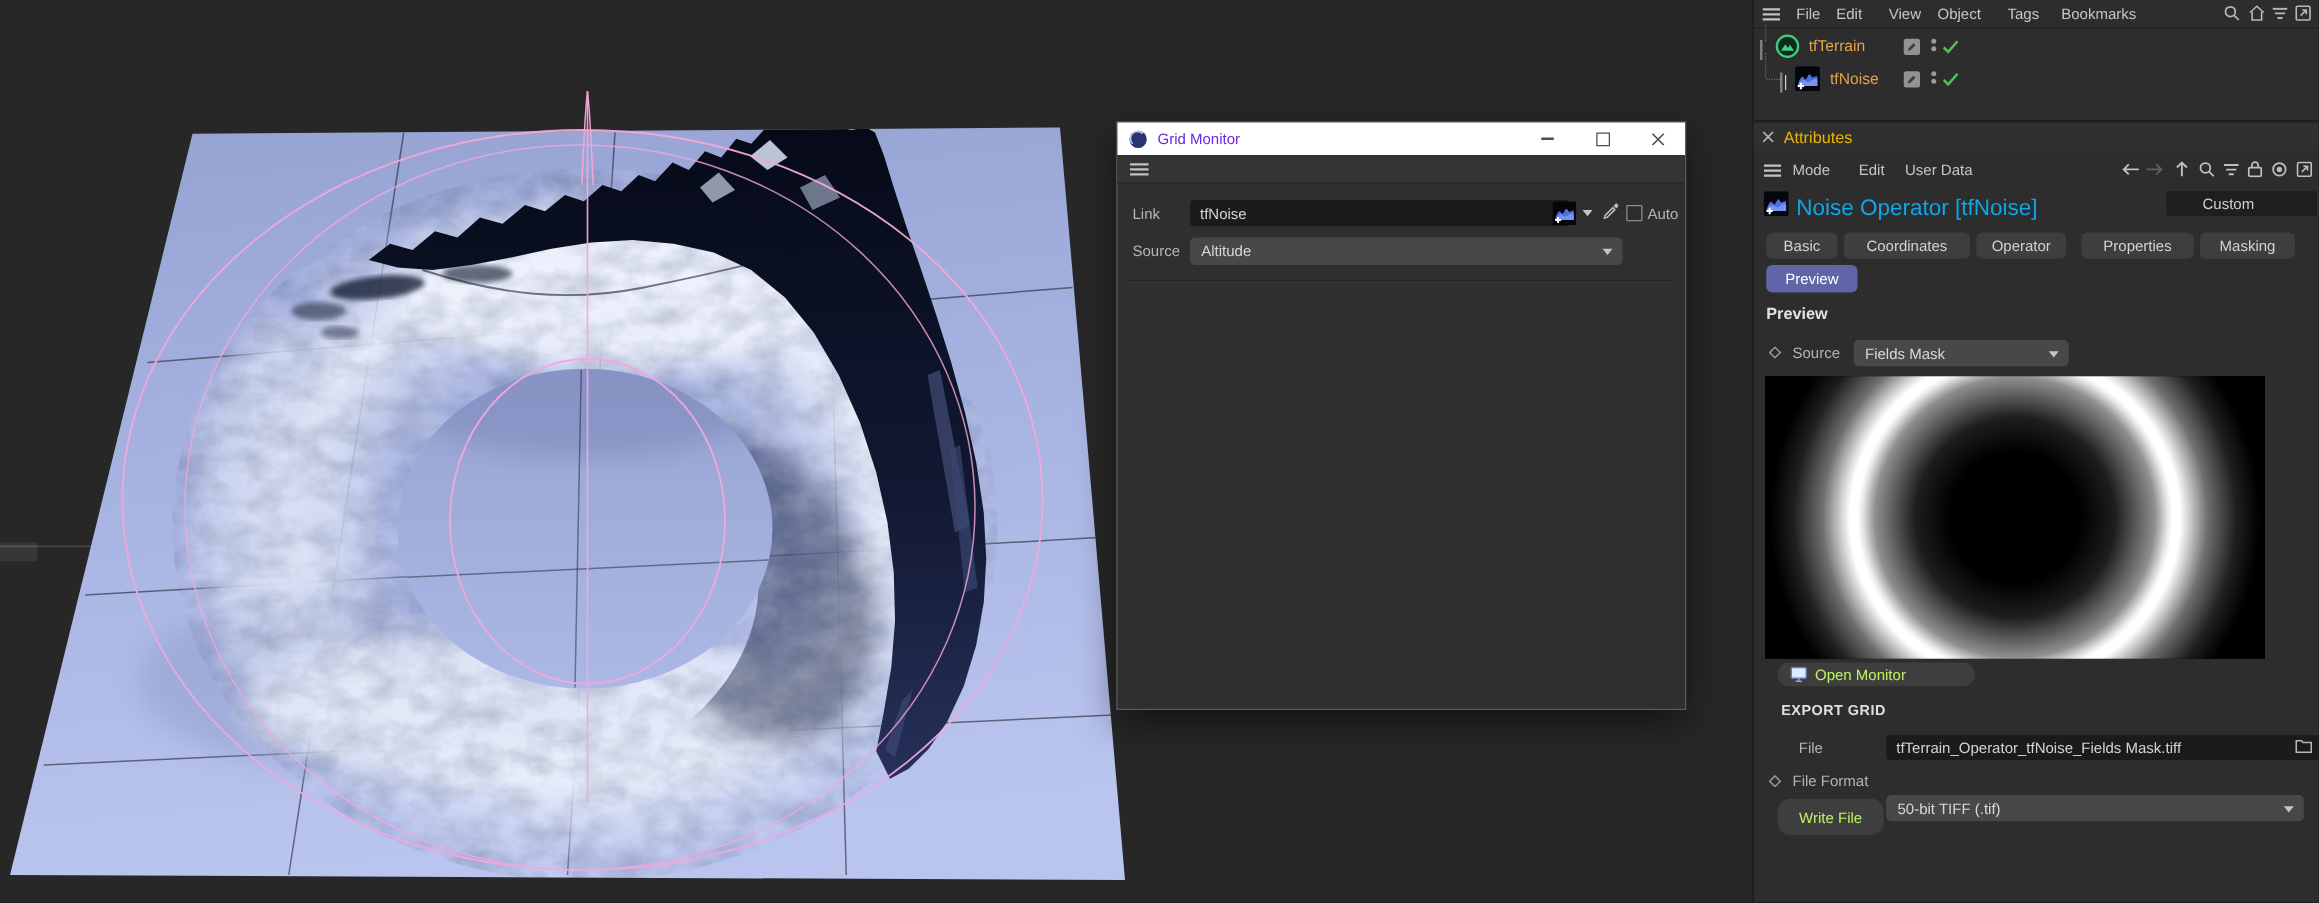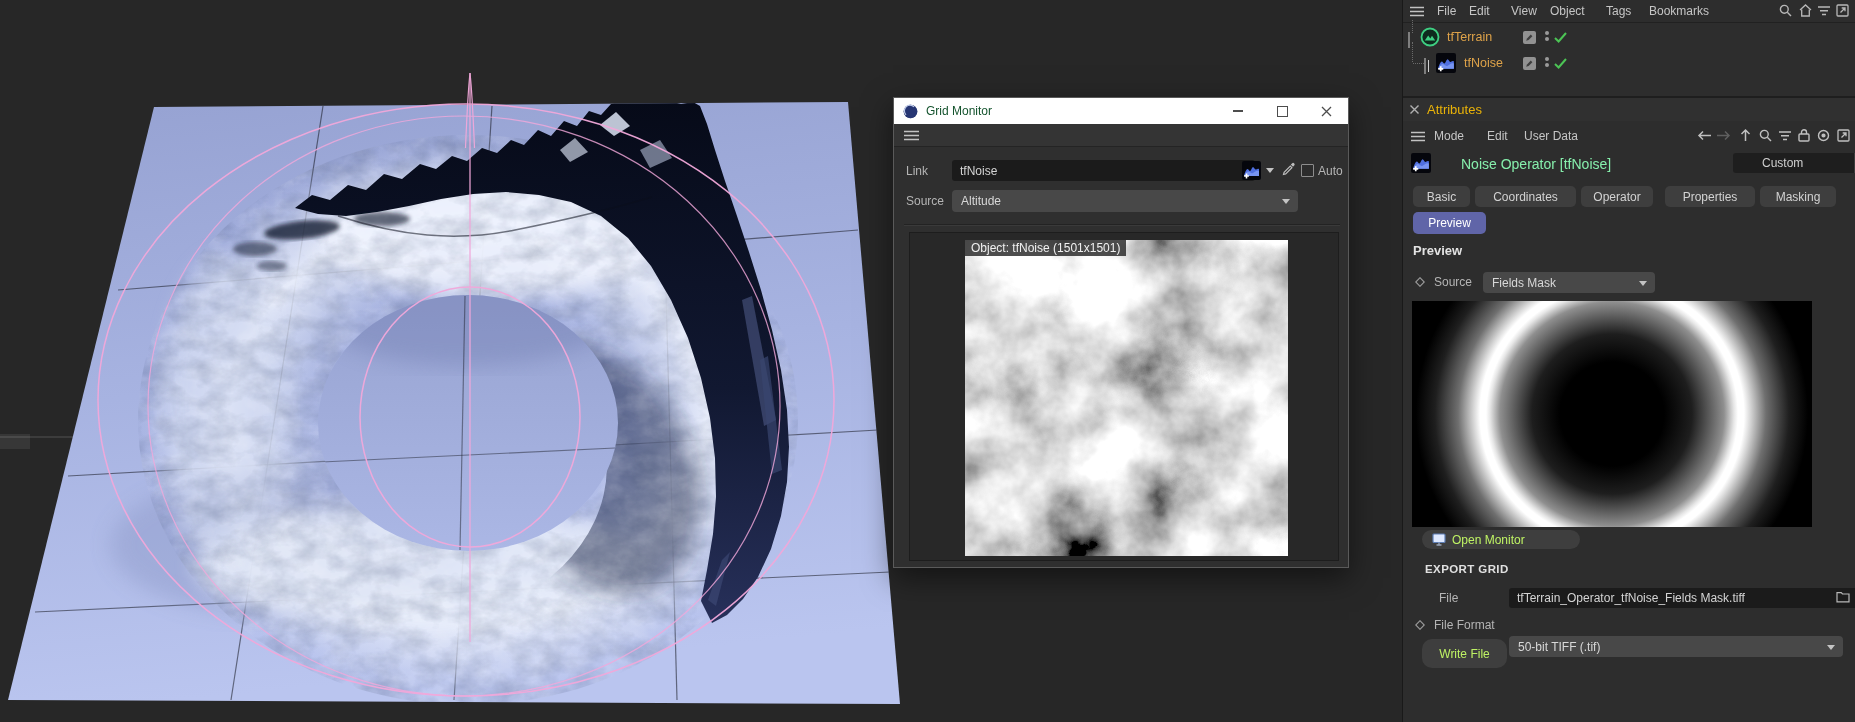--- a/index.html
+++ b/index.html
@@ -166,21 +166,21 @@
 
   <div id="gm">
     <div class="gm-title">
       <span class="icon" style="margin-left:9px;">
         <svg width="15" height="15" viewBox="0 0 16 16">
             <circle cx="8" cy="8" r="7.3" fill="#18265c"></circle>
         <circle cx="8" cy="8" r="7.3" fill="#3a4c90" opacity="0.45"></circle>
         <path d="M11.8,3.1 A5.6,5.6 0 1 0 3.2,11.6" stroke="#c2cdea" stroke-width="1.3" fill="none"></path>
           </svg>
       </span>
-      <span style="margin-left:8px;color:#14532d;font-size:12px;">Grid Monitor</span>
+      <span style="margin-left:8px;color:#6d28d9;font-size:12px;">Grid Monitor</span>
       <span style="flex:1"></span>
       <span class="gm-btn">
           <i style="display:block;width:10px;height:1.4px;background:#4d4d4d;"></i>
         </span>
       <span class="gm-btn">
           <i style="display:block;width:9px;height:9px;border:1.3px solid #4d4d4d;"></i>
         </span>
       <span class="gm-btn">
         <svg width="11" height="11" viewBox="0 0 11 11">
             <path d="M1,1 L10,10 M10,1 L1,10" stroke="#4d4d4d" stroke-width="1.3"></path>
@@ -218,32 +218,20 @@
     <span class="abs lbl" style="left:424px;top:64px;line-height:18px;">Auto</span>
 
     <span class="abs lbl" style="left:12px;top:92px;line-height:22px;">Source</span>
     <div class="abs dd" style="left:58px;top:92px;width:346px;height:22px;box-sizing:border-box;">
       <span>Altitude</span>
       <i class="tri"></i>
     </div>
 
     <div class="abs" style="left:10px;top:126px;width:436px;height:1px;background:#232323;border-bottom:1px solid #3a3a3a;"></div>
 
-    <div class="abs" style="left:15px;top:134px;width:430px;height:329px;background:#282828;border:1px solid #1d1d1d;box-sizing:border-box;">
-      <div class="abs" style="left:55px;top:7px;width:323px;height:316px;">
-        <svg width="323" height="316">
-          <filter id="cloud" x="0" y="0" width="100%" height="100%">
-            <feTurbulence type="fractalNoise" baseFrequency="0.012 0.012" numOctaves="5" seed="8"></feTurbulence>
-            <feColorMatrix type="matrix" values="1.9 0 0 0 -0.25  1.9 0 0 0 -0.25  1.9 0 0 0 -0.25  0 0 0 0 1"></feColorMatrix>
-          </filter>
-          <rect width="323" height="316" filter="url(#cloud)"></rect>
-        </svg>
-        <span class="abs" style="left:0;top:0;background:rgba(38,38,38,0.82);color:#f0f0f0;padding:1px 6px;font-size:12px;white-space:nowrap;">Object: tfNoise (1501x1501)</span>
-      </div>
-    </div>
   </div>
 
   <div class="abs" id="panel" style="left:1402px;top:0;width:453px;height:722px;background:#2d2d2d;border-left:1px solid #191919;box-sizing:border-box;">
 
     <div class="abs" style="left:0;top:0;width:453px;height:22px;border-bottom:1px solid #212121;">
       <span class="abs icon" style="left:7px;top:6px;">
         <svg width="14" height="11" viewBox="0 0 14 11">
             <path d="M0,1.5 h14 M0,5.5 h14 M0,9.5 h14" stroke="#c2c2c2" stroke-width="1.7"></path>
           </svg>
       </span>
@@ -404,21 +392,21 @@
 
     <div class="abs" style="left:0;top:151px;width:453px;height:26px;">
       <span class="abs icon" style="left:8px;top:2px;">
         <svg width="20" height="20" viewBox="0 0 19 19">
             <rect width="19" height="19" rx="2" fill="#05060c"></rect>
         <path d="M2,15 C3,11 4.5,8 5.5,8 S7,10 8,10 10,6 11,6 12.6,8.5 13.6,8.5 15.5,7 17,8 v7 z" fill="#4f6fe0"></path>
         <path d="M2,15 C3.5,12.5 5,10.5 6.5,10.5 S9,13 11,12 s3.5,-3 6,-2 v5 z" fill="#7e9bf5" opacity="0.85"></path>
         <path d="M4.5,17.4 v-4.8 M2.1,15 h4.8" stroke="#ffffff" stroke-width="1.6"></path>
           </svg>
       </span>
-      <span class="abs" style="left:34px;top:5px;color:#86efac;font-size:14px;margin-left:24px;">Noise Operator [tfNoise]</span>
+      <span class="abs" style="left:34px;top:5px;color:#0ea5e9;font-size:18px;">Noise Operator [tfNoise]</span>
       <div class="abs" style="left:330px;top:2px;width:118px;height:20px;background:#1e1e1e;border-radius:3px;display:flex;align-items:center;padding-left:20px;">
         <span style="padding-left:9px;color:#cfcfcf;">Custom</span>
         <span style="margin-left:auto;width:17px;height:20px;background:#3c3c3c;border-radius:0 3px 3px 0;display:flex;align-items:center;justify-content:center;">
             <i class="tri" style="border-top-color:#bdbdbd;"></i>
           </span>
       </div>
     </div>
 
     <div class="abs" style="left:0;top:186px;width:453px;height:21px;">
       <span class="tabbtn" style="left:10px;width:57px;">Basic</span>

